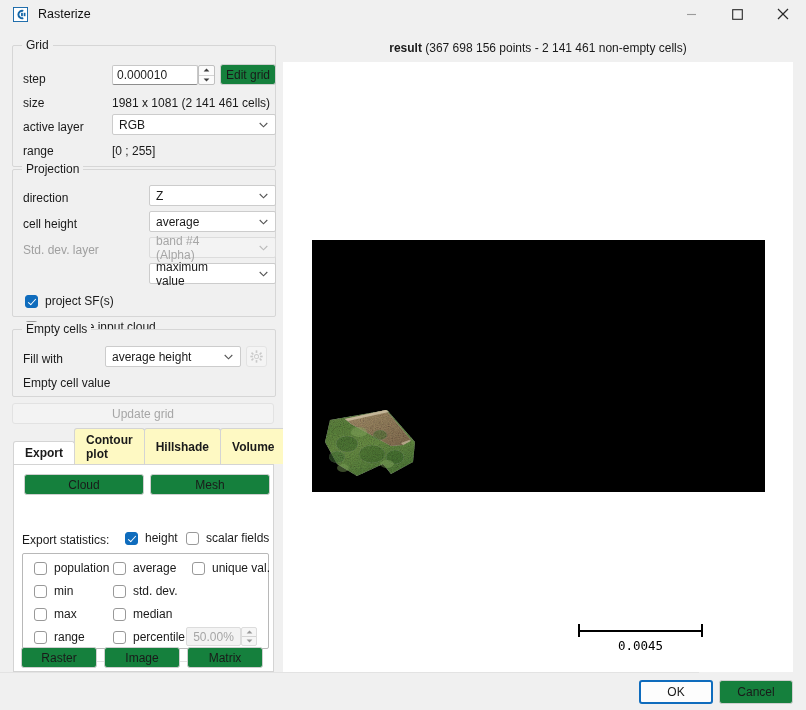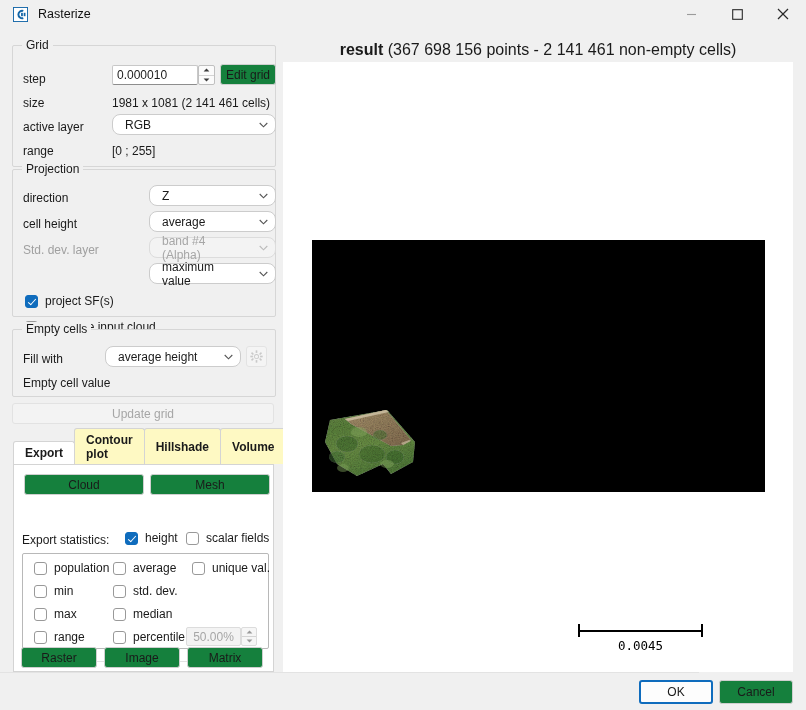--- a/index.html
+++ b/index.html
@@ -88,24 +88,24 @@
   }
   .spin-arrows .sep { width: 100%; height: 1px; background: #d4d4d4; }
   .spin-half { flex: 1; display: flex; align-items: center; justify-content: center; width: 100%; }
 
   
   .combo {
     position: absolute;
     box-sizing: border-box;
     background: #ffffff;
     border: 1px solid #cccccc;
-    border-radius: 8px;
+    border-radius: 2px;
     font-size: 12px; color: #1a1a1a;
     display: flex; align-items: center;
-    padding-left: 12px;
+    padding-left: 6px;
     gap: 26px;
   }
   .combo .chev {
     margin-left: auto; margin-right: 7px;
     display: flex; align-items: center;
   }
   .combo.disabled { background: #f3f3f3; border-color: #dcdcdc; color: #a6a6a6; }
 
   
   .btn {
@@ -184,21 +184,21 @@
   }
   .inner-frame {
     position: absolute; box-sizing: border-box;
     border: 1px solid #b8b8b8; border-radius: 2px; background: #ffffff;
   }
   .hrule { position: absolute; background: #e2e2e2; height: 1px; }
 
   
   #preview-header {
     position: absolute;
-    font-size: 16px; color: #1a1a1a;
+    font-size: 12px; color: #1a1a1a;
     white-space: nowrap;
     text-align: center;
   }
   #preview-header b { font-weight: bold; }
   #preview-panel {
     position: absolute;
     background: #ffffff;
     box-sizing: border-box;
   }
   #glview {

